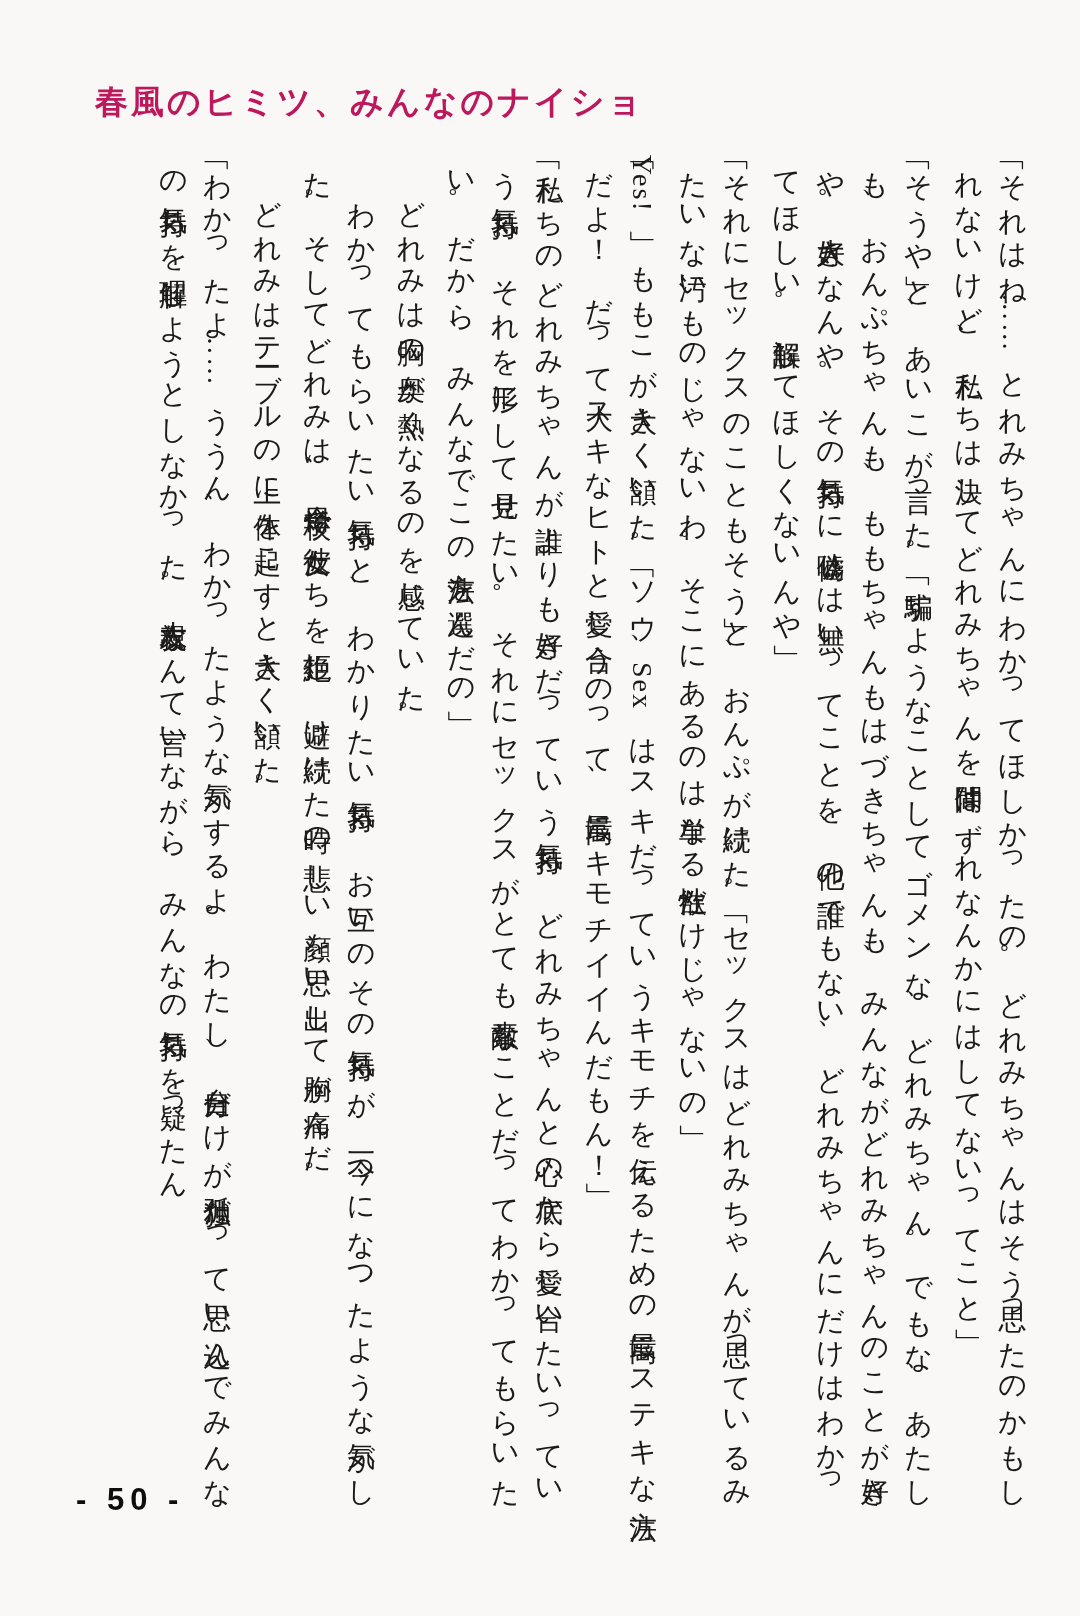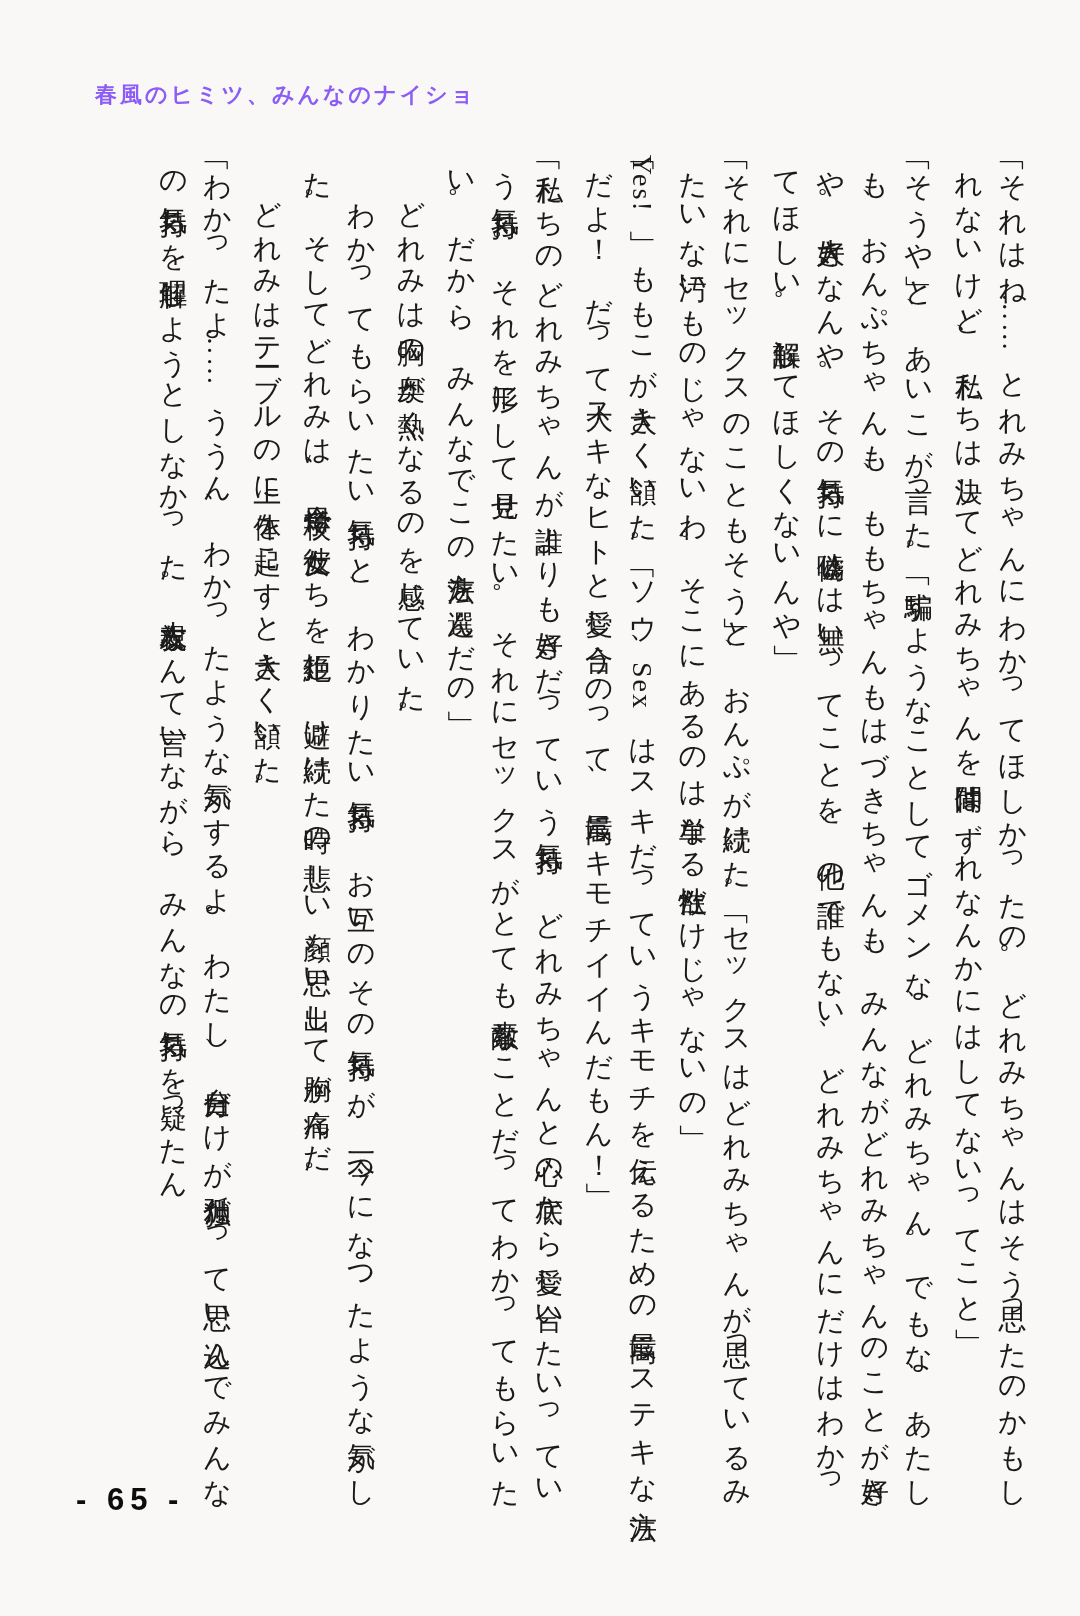--- a/index.html
+++ b/index.html
@@ -16,24 +16,24 @@
     overflow: hidden;
     font-family: "Liberation Serif", "DejaVu Serif", serif;
     color: #141414;
   }
   .page-title {
     position: absolute;
     left: 95px;
     top: 80px;
     margin: 0;
     font-family: "Liberation Sans", "DejaVu Sans", sans-serif;
-    font-size: 22px;
+    font-size: 33px;
     font-weight: bold;
     letter-spacing: 3px;
-    color: #8b5cf6;
+    color: #be185d;
     white-space: nowrap;
   }
   .vtext {
     position: absolute;
     top: 152px;
     right: 46px;
     width: 940px;
     height: 1342px;
     writing-mode: vertical-rl;
     text-orientation: mixed;
@@ -70,14 +70,14 @@
       <p>「そうや」と、あいこが言った。「騙すようなことしてゴメンな、どれみちゃん。でもな、あたしも、おんぷちゃんも、ももちゃんもはづきちゃんも、みんながどれみちゃんのことが好きや。大好きなんや。その気持ちに嘘偽りは無いってことを、他の誰でもない、どれみちゃんにだけはわかってほしい。誤解してほしくないんや」</p>
       <p>「それにセックスのこともそう」と、おんぷが続けた。「セックスはどれみちゃんが思っているみたいな汚いものじゃないわ。そこにあるのは単なる性欲だけじゃないの」</p>
       <p>「Yes!」　ももこが大きく頷いた。「ソウ、Sex はスキだっていうキモチを伝えるための最高にステキな方法だよ！　だって大スキなヒトと愛し合うのって、最高にキモチイイんだもん！」</p>
       <p>「私たちのどれみちゃんが誰よりも好きだっていう気持ち、どれみちゃんと心の底から愛し合いたいっていう気持ち。それを形にして見せたい。それにセックスがとても素敵なことだってわかってもらいたい。だから、みんなでこの方法を選んだの」</p>
       <p>　どれみは胸の奥が熱くなるのを感じていた。</p>
       <p>　わかってもらいたい気持ちと、わかりたい気持ち。お互いのその気持ちが、今一つになつたような気がした。そしてどれみは、今日学校で彼女たちを拒絶し、避け続けた時の悲しい顔を思い出して胸が痛んだ。</p>
       <p>　どれみはテーブルの上に体を起こすと大きく頷いた。</p>
       <p>「わかったよ……ううん、わかったような気がするよ。わたし、自分だけが孤独だって思い込んでみんなの気持ちを理解しようとしなかった。大親友なんて言いながら、みんなの気持ちを疑ったん</p>
     </div>
 
-  <div class="page-number">- 65 -</div>
+  <div class="page-number">- 50 -</div>
 </div>
 
 </body></html>

